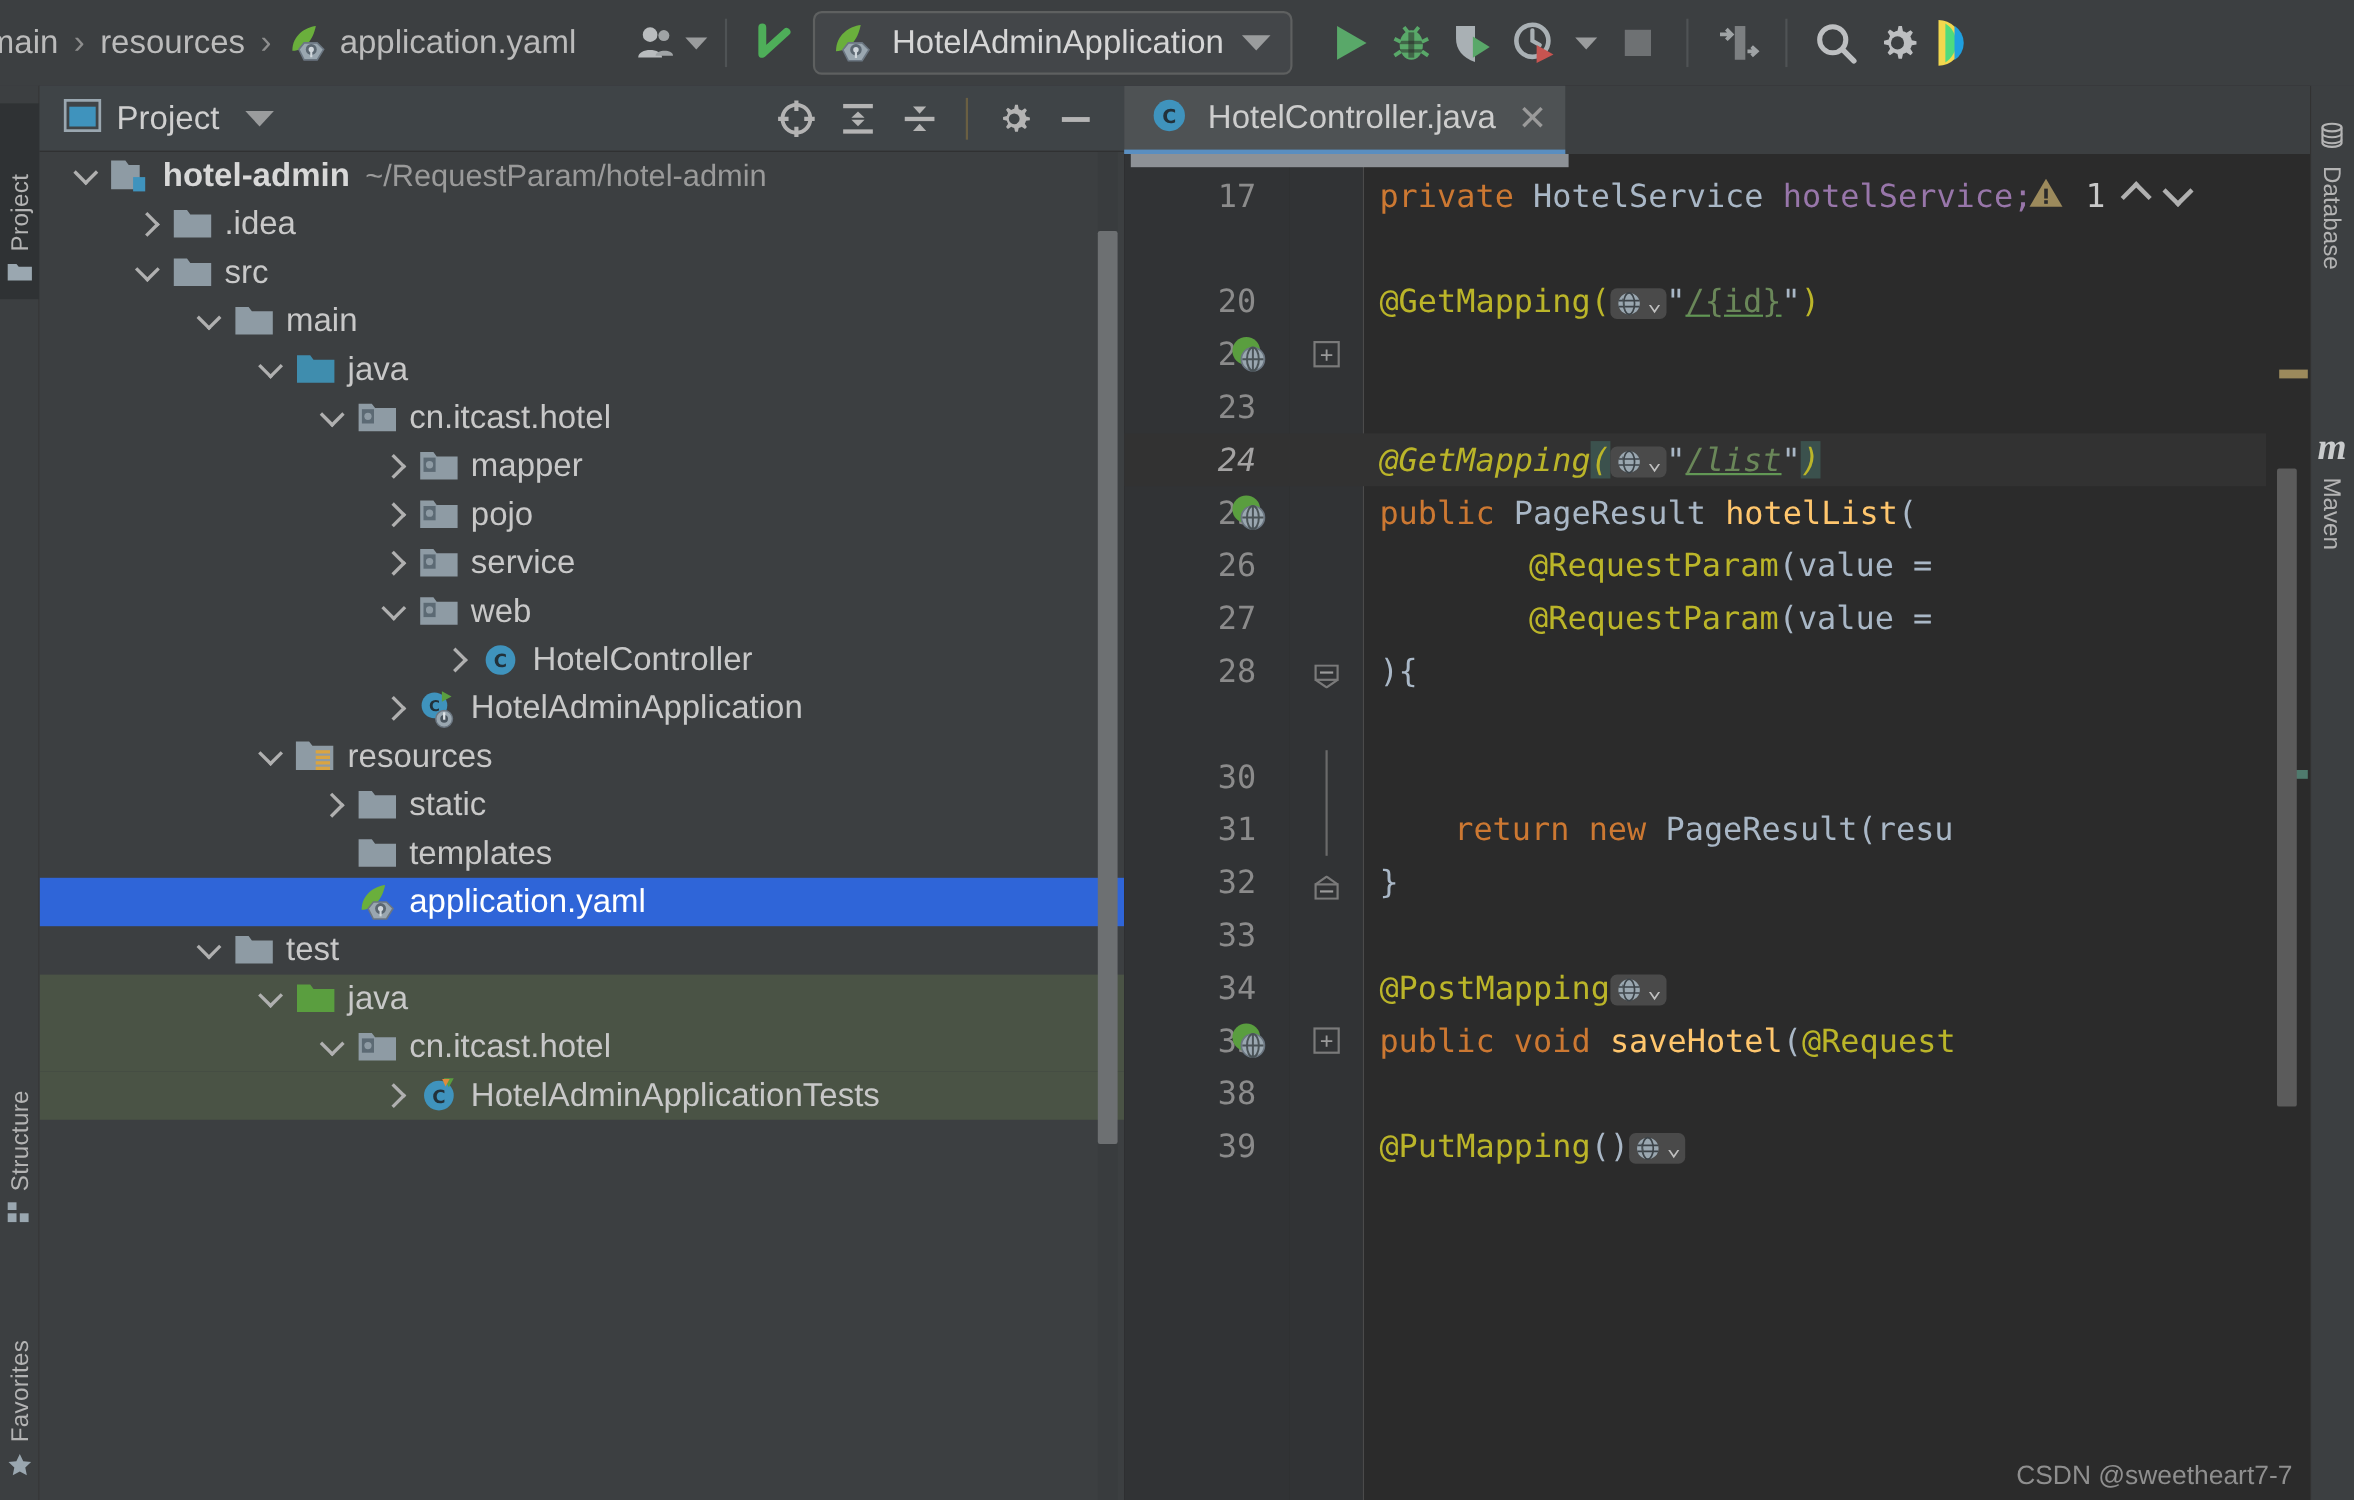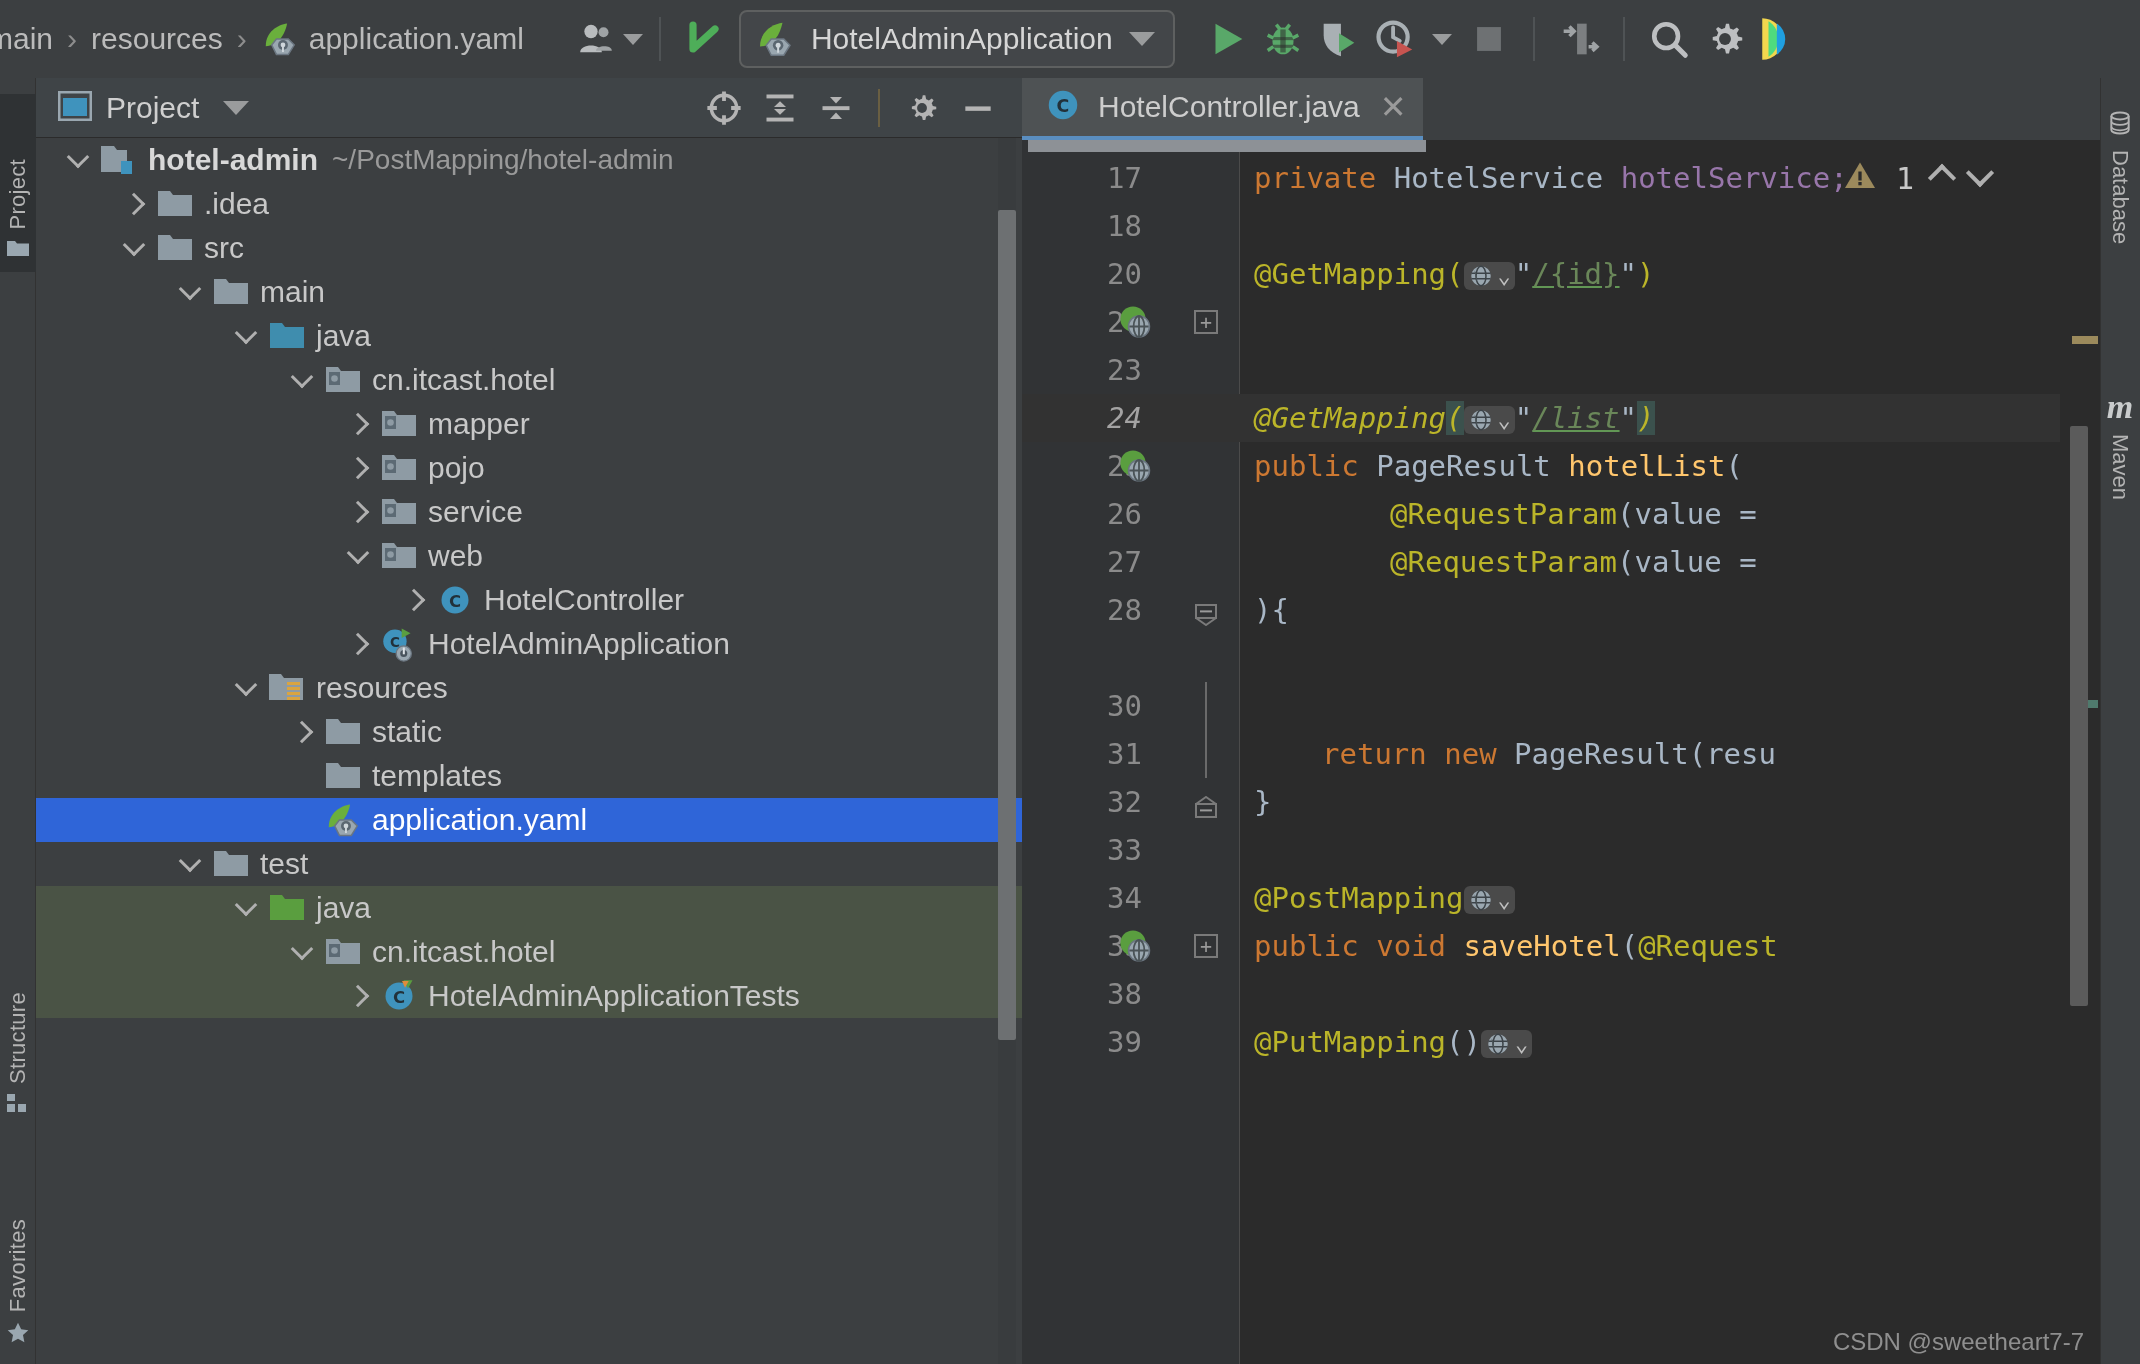--- a/index.html
+++ b/index.html
@@ -468,21 +468,21 @@
             <span class="tw">
               <i class="chev down"></i>
             </span>
             <span class="tree-icon">
               <svg width="40" height="34" viewBox="0 0 40 34">
                 <path d="M2 3h13l3 4h10v22H2z" fill="#8e9ba4"></path>
                 <rect x="22" y="18" width="11" height="13" fill="#3f93bd"></rect>
               </svg>
             </span>
             <span class="tree-label bold">hotel-admin</span>
-            <span class="tree-path">~/PostMapping/hotel-admin</span>
+            <span class="tree-path">~/RequestParam/hotel-admin</span>
           </div>
           <div class="tree-row" style="top: 44px; position: absolute; left: 0px; width: 986px;">
             <span style="display:inline-block;width:78px"></span>
             <span class="tw">
               <i class="chev right"></i>
             </span>
             <span class="tree-icon">
               <svg width="38" height="32" viewBox="0 0 38 32">
                 <path d="M2 3h12l3 4h19v21H2z" fill="#8e9ba4"></path>
               </svg>
@@ -754,24 +754,20 @@
 
     <div class="code-area">
       <div class="gutter"></div>
       <div class="fold-strip"></div>
       <div class="h-nub"></div>
 
       <div class="code-lines" id="code-lines">
           <div class="cline" style="top: 14px; width: 1078px;">
             <span class="lnum">17</span>
             <span class="ctext"><span class="tk-kw">private</span> <span class="tk-type">HotelService</span> <span class="tk-field">hotelService;</span></span>
-          </div>
-          <div class="cline" style="top: 62px; width: 1078px;">
-            <span class="lnum">18</span>
-            <span class="ctext"></span>
           </div>
           <div class="cline" style="top: 110px; width: 1078px;">
             <span class="lnum">20</span>
             <span class="ctext"><span class="tk-ann">@GetMapping(</span><span class="globe-chip"><svg width="26" height="26" viewBox="0 0 24 24">
                   <circle cx="12" cy="12" r="9" fill="#9aa7b0"></circle>
                   <path d="M3.2 9.5h17.6M3.2 14.5h17.6" stroke="#3c4348" stroke-width="1.4"></path>
                   <ellipse cx="12" cy="12" rx="4.6" ry="9" fill="none" stroke="#3c4348" stroke-width="1.4"></ellipse>
                   <path d="M6 7 C8 10, 9 13, 8 18" fill="#4a5357"></path>
                 </svg><span style="color:#c0c0c0;font-size:22px;line-height:1;font-family:'DejaVu Sans Mono',monospace;">⌄</span></span><span class="tk-strq">"</span><span class="tk-str url-underline">/{id}</span><span class="tk-strq">"</span><span class="tk-ann">)</span></span>
           </div>

